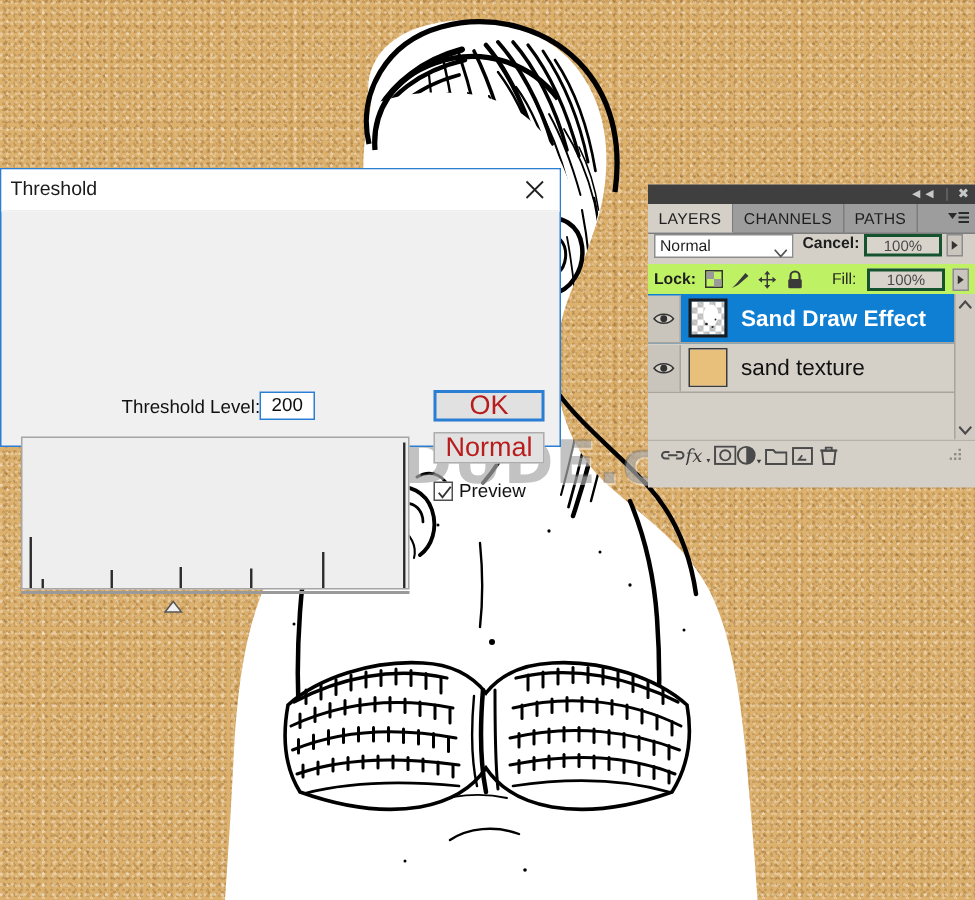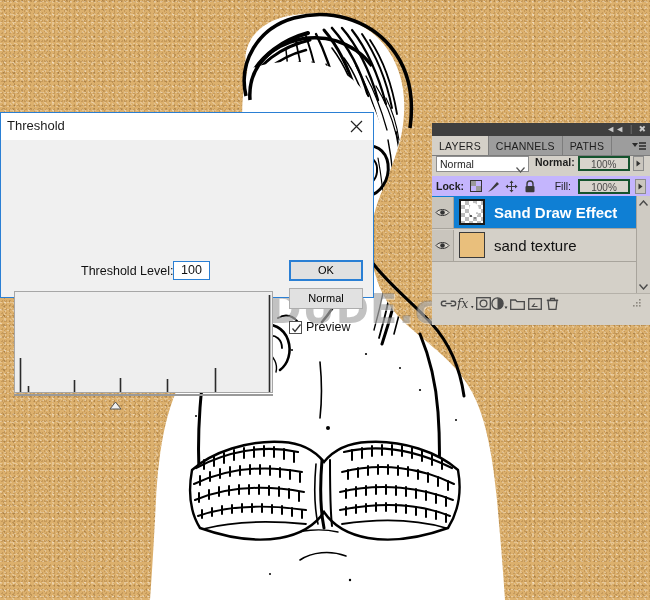--- a/index.html
+++ b/index.html
@@ -78,21 +78,21 @@
     position:absolute;left:13px;top:281px;width:259px;height:2px;
     background:#9a9a9a;
   }
   .hist-marker{
     position:absolute;left:108px;top:283px;width:0;height:0;
   }
 
   .btn{
     position:absolute;width:74px;height:21px;box-sizing:border-box;
     background:#e1e1e1;border:1px solid #adadad;
-    font-size:11px;color:#000000;text-align:center;line-height:19px;
+    font-size:18px;color:#b91c1c;text-align:center;line-height:19px;
     cursor:pointer;font-family:"Liberation Sans",sans-serif;
   }
   .btn-ok{left:288px;top:147px;border:2px solid #2a7fd4;background:#e1e1e1;line-height:17px;}
   .btn-cancel{left:288px;top:175px;}
 
   .preview-row{position:absolute;left:288px;top:207px;display:flex;align-items:center;gap:4px;cursor:pointer;}
   .chk{
     width:13px;height:13px;border:1px solid #4f4f4f;background:#fff;
     box-sizing:border-box;position:relative;
   }
@@ -140,21 +140,21 @@
   .op-label{font-size:10.5px;color:#1e1e1e;font-weight:bold;margin-left:3px;}
   .num-field{
     width:52px;height:15px;border:2px solid #14532d;background:#d8d4cc;
     box-sizing:border-box;font-size:10px;color:#4a4a4a;text-align:center;
     line-height:13px;cursor:text;
   }
   .spin{width:11px;height:15px;border:1px solid #8d8d8d;background:#cac6be;
     box-sizing:border-box;display:flex;align-items:center;justify-content:center;cursor:pointer;}
 
   .row-lock{
-    height:20px;display:flex;align-items:center;padding:0 4px;gap:5px;background:#c4b5fd;
+    height:20px;display:flex;align-items:center;padding:0 4px;gap:5px;background:#bef264;
   }
   .lock-label{font-size:10.5px;color:#1e1e1e;font-weight:bold;}
   .lock-icon{width:13px;height:13px;display:flex;align-items:center;justify-content:center;cursor:pointer;}
   .fill-label{font-size:10.5px;color:#1e1e1e;font-weight:normal;margin-left:auto;margin-right:2px;}
 
   .layer-list{position:relative;height:97px;background:#d4d0c8;overflow:hidden;}
   .layer-row{
     height:32px;display:flex;align-items:center;
     border-bottom:1px solid #a8a49c;position:relative;cursor:pointer;
   }
@@ -469,21 +469,21 @@
     <div class="dlg-titlebar">
       <div class="dlg-title">Threshold</div>
       <div class="dlg-close">
         <svg width="13" height="13" viewBox="0 0 13 13">
             <path d="M1,1 L12,12 M12,1 L1,12" stroke="#222" stroke-width="1.2" fill="none"></path>
           </svg>
       </div>
     </div>
 
     <div class="lvl-label">Threshold Level:</div>
-    <div class="lvl-input">100</div>
+    <div class="lvl-input">200</div>
 
     <div class="hist-box">
       <svg class="hist-svg" width="257" height="100" viewBox="0 0 257 100">
         <g id="hist-g" stroke="#2b2b2b" stroke-width="1.6" fill="none">
             <path d="M5.5,100 L5.5,66"></path>
             <path d="M13.5,100 L13.5,94"></path>
             <path d="M59.5,100 L59.5,88"></path>
             <path d="M105.5,100 L105.5,86"></path>
             <path d="M152.5,100 L152.5,87"></path>
             <path d="M200.5,100 L200.5,76"></path>
@@ -535,21 +535,21 @@
 
     <div class="row-mode">
       <div class="mode-select">
         <span>Normal</span>
         <span class="mode-caret">
           <svg width="9" height="6" viewBox="0 0 9 6">
               <path d="M0.5,0.5 L4.5,5 L8.5,0.5" stroke="#555" stroke-width="1.2" fill="none"></path>
             </svg>
         </span>
       </div>
-      <span class="op-label">Normal:</span>
+      <span class="op-label">Cancel:</span>
       <div class="num-field">100%</div>
       <div class="spin">
         <svg width="5" height="7" viewBox="0 0 5 7">
             <path d="M0.5,0.5 L4.5,3.5 L0.5,6.5 Z" fill="#333"></path>
           </svg>
       </div>
     </div>
 
     <div class="row-lock">
       <span class="lock-label">Lock:</span>

